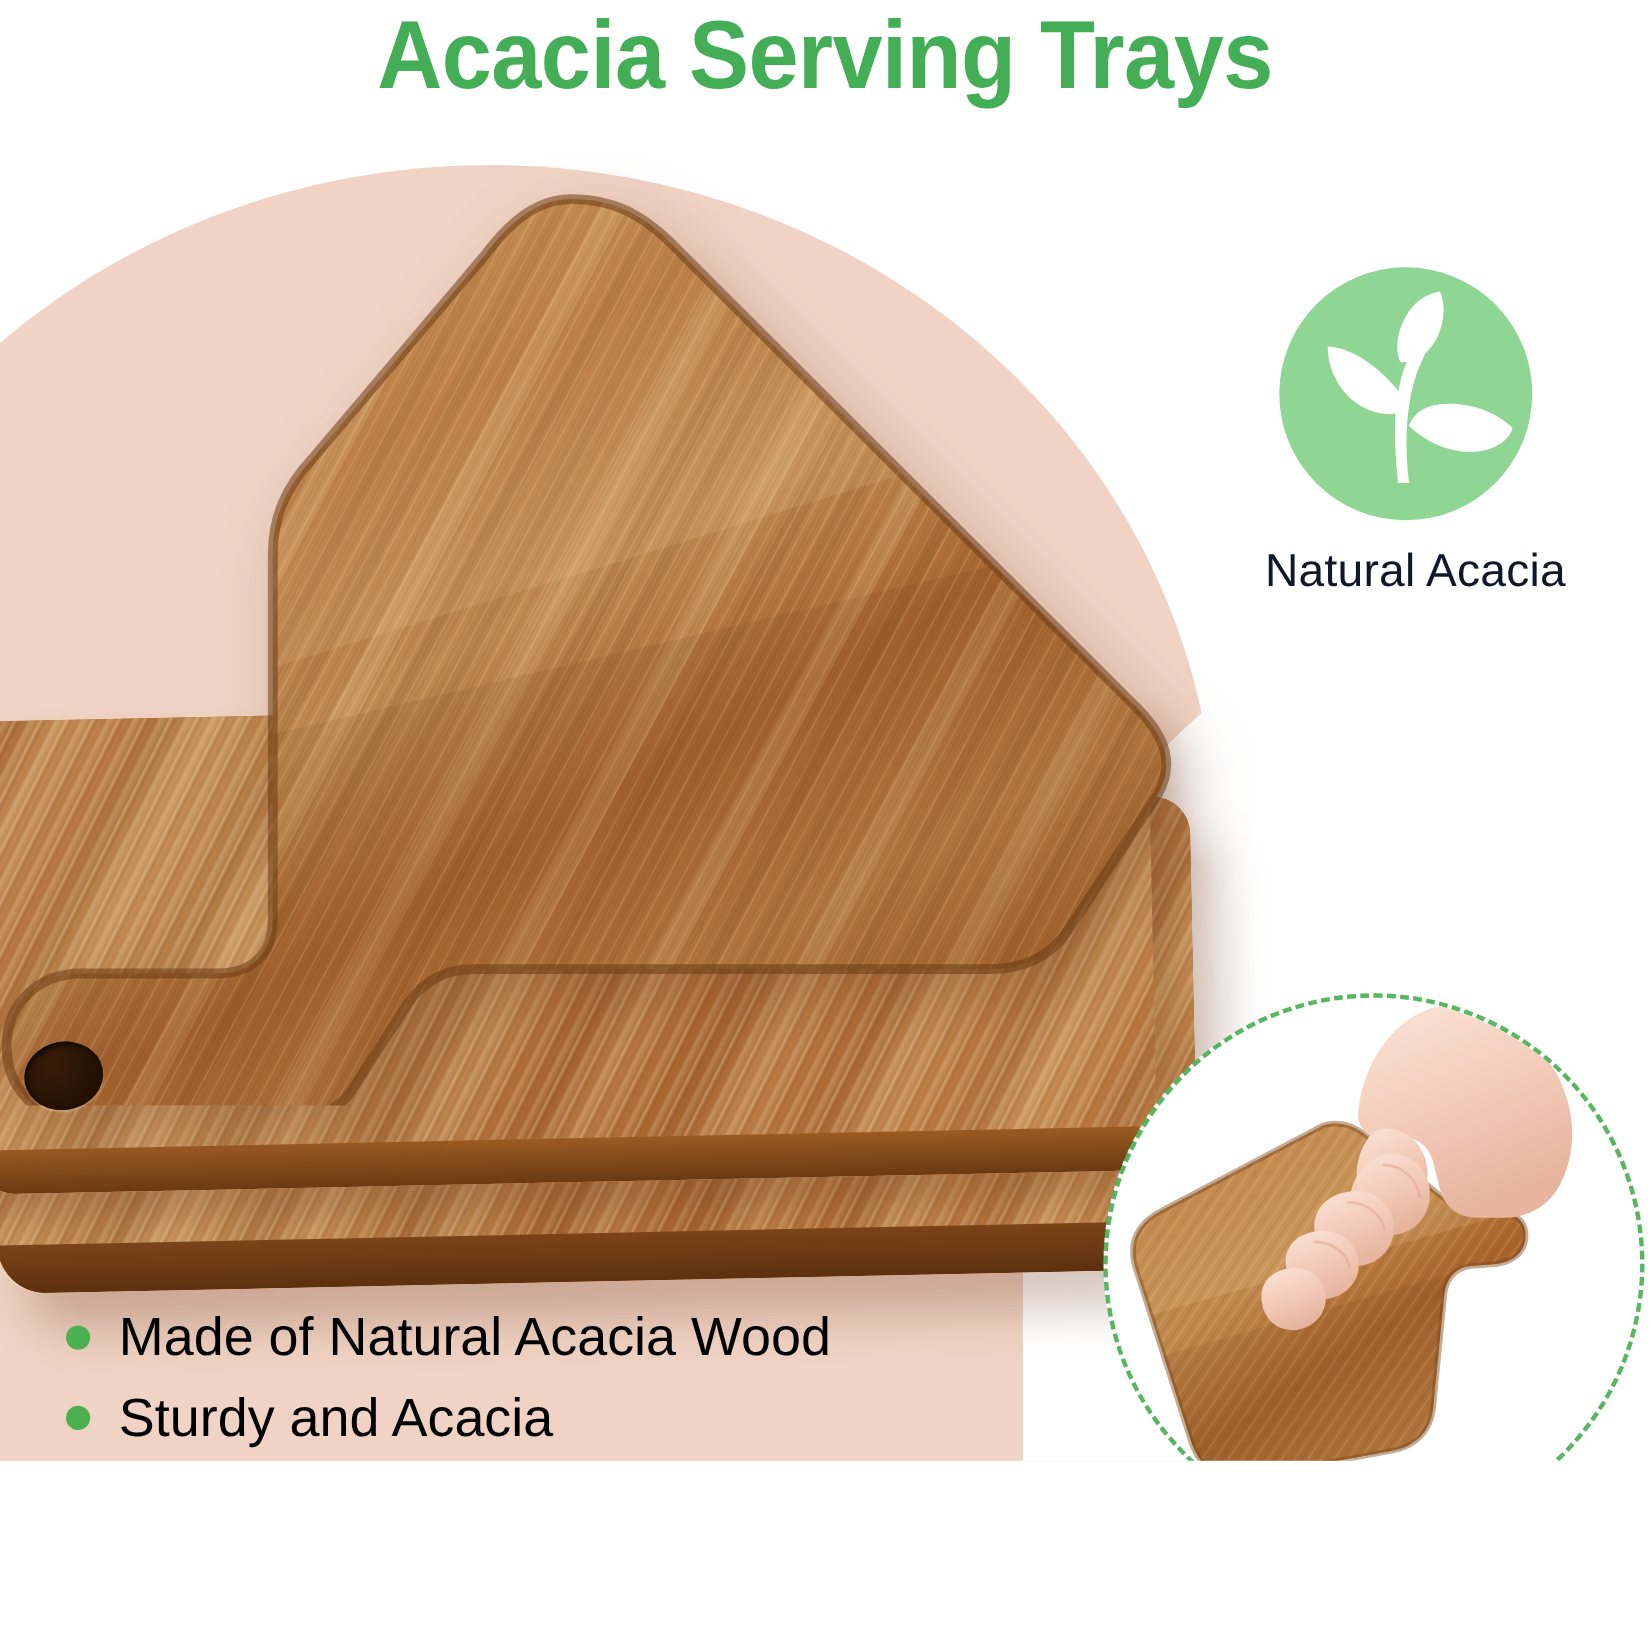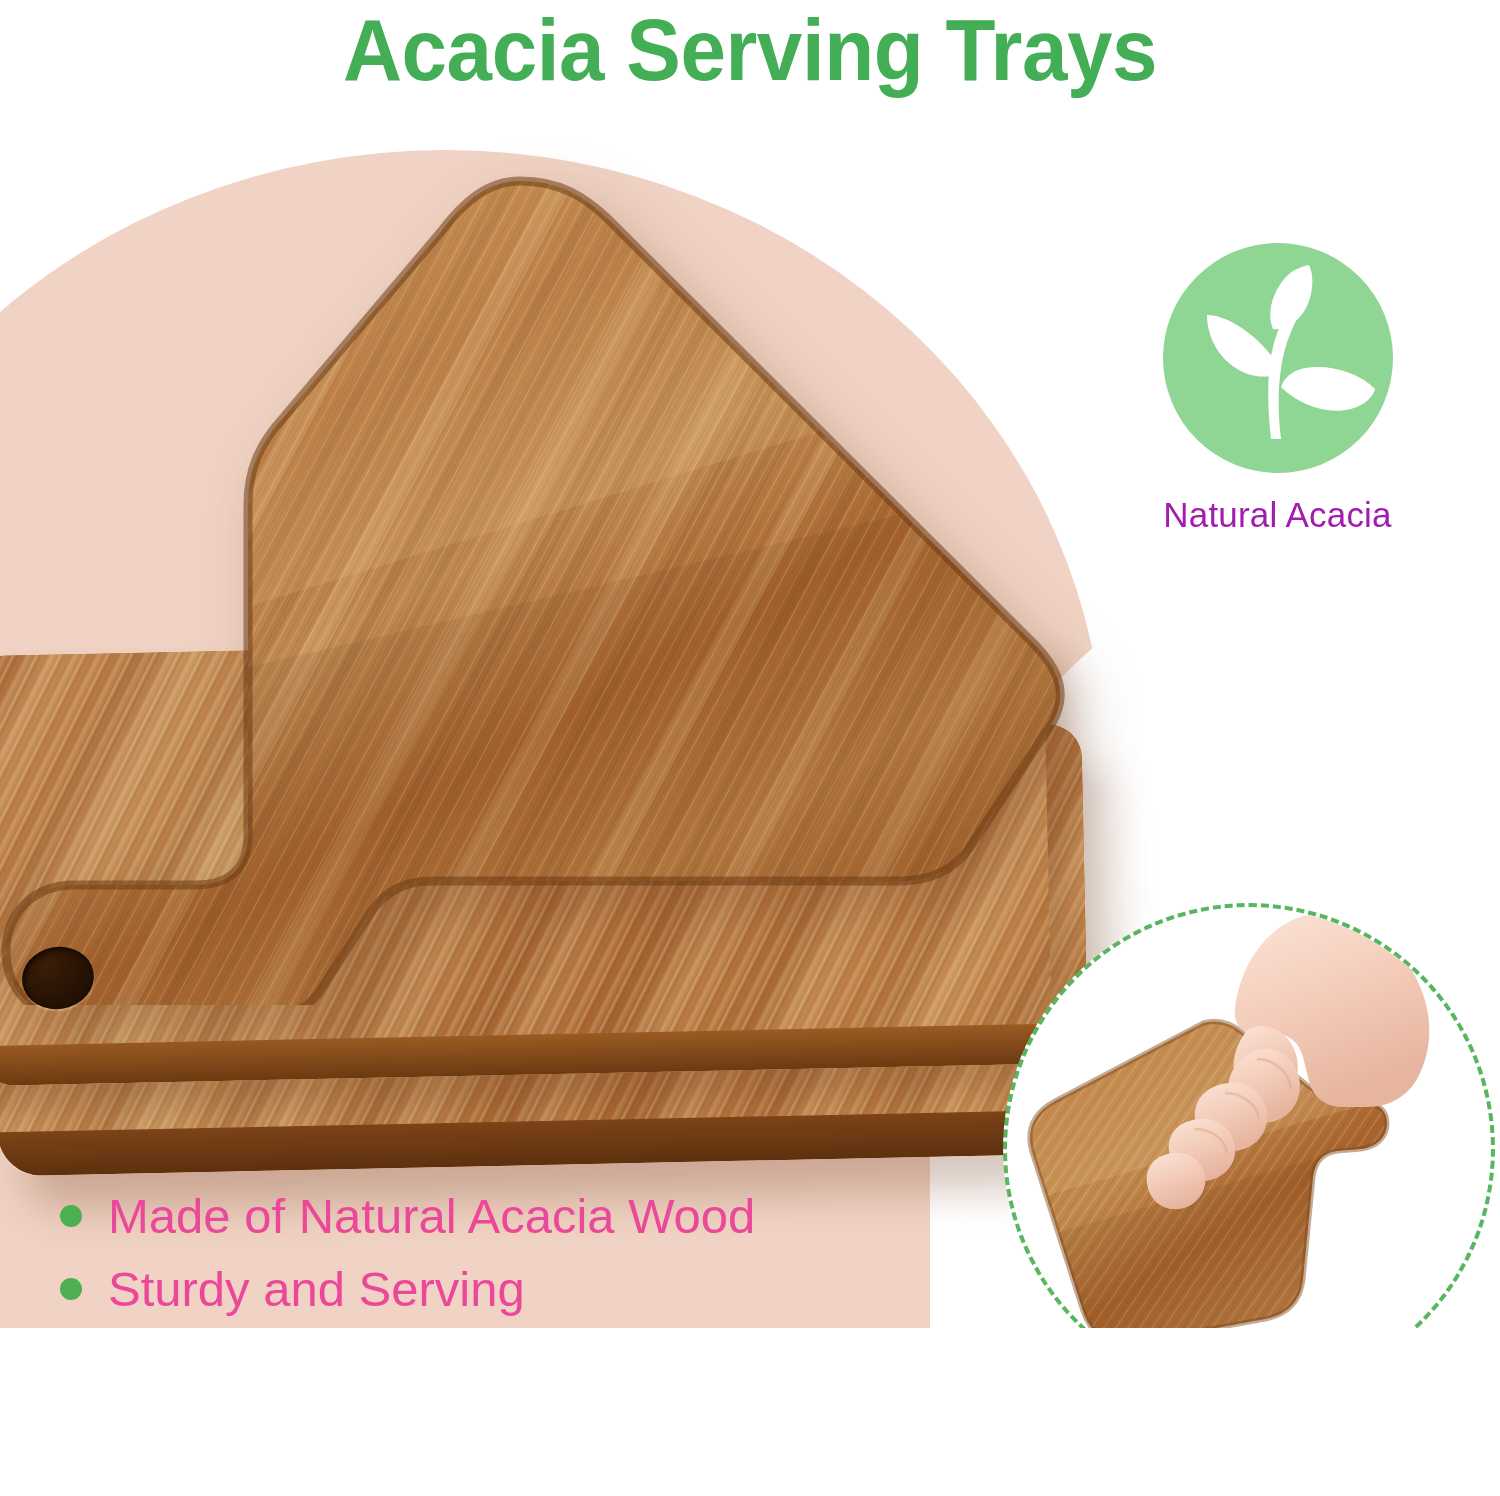--- a/index.html
+++ b/index.html
@@ -99,30 +99,30 @@
   }
 
   
   #badge{position:absolute;left:1150px;top:243px;width:255px;height:310px;text-align:center;}
   #badge-circle{
     position:relative;margin:0 auto;width:230px;height:230px;border-radius:50%;
     background:#8fd694;
   }
   #badge-circle svg{position:absolute;left:0;top:0;}
   #badge-label{
-    margin-top:22px;font-size:35px;color:#a21caf;
+    margin-top:22px;font-size:42px;color:#0f172a;
     font-family:"Liberation Sans","DejaVu Sans",sans-serif;
     letter-spacing:.2px;white-space:nowrap;
   }
 
   
   #bullets{position:absolute;left:60px;top:1188px;width:880px;}
   .bullet-row{display:flex;align-items:center;margin-bottom:16px;}
   .dot{width:22px;height:22px;border-radius:50%;background:#4caf50;flex:none;margin-right:26px;}
-  .btext{font-size:49px;color:#ec4899;line-height:1.16;white-space:nowrap;
+  .btext{font-size:49px;color:#000000;line-height:1.16;white-space:nowrap;
          font-family:"Liberation Sans","DejaVu Sans",sans-serif;}
 
   
   #inset{
     position:absolute;left:1003px;top:903px;width:492px;height:492px;
     border-radius:50%;
     background:#ffffff;
     border:4px dashed #58b560;
     box-sizing:border-box;
     overflow:hidden;
@@ -258,21 +258,21 @@
     <div id="badge-label">Natural Acacia</div>
   </div>
 
   <div id="bullets">
     <div class="bullet-row">
       <span class="dot"></span>
       <span class="btext">Made of Natural Acacia Wood</span>
     </div>
     <div class="bullet-row">
       <span class="dot"></span>
-      <span class="btext">Sturdy and Serving</span>
+      <span class="btext">Sturdy and Acacia</span>
     </div>
   </div>
 
   <div id="inset">
     <div id="inset-clip">
       <svg width="484" height="484" viewBox="0 0 484 484" xmlns="http://www.w3.org/2000/svg">
         <defs>
           <linearGradient id="iw" x1="0" y1="0" x2="0.7" y2="1">
             <stop offset="0%" stop-color="#c98e55"></stop>
             <stop offset="22%" stop-color="#b97a3e"></stop>

